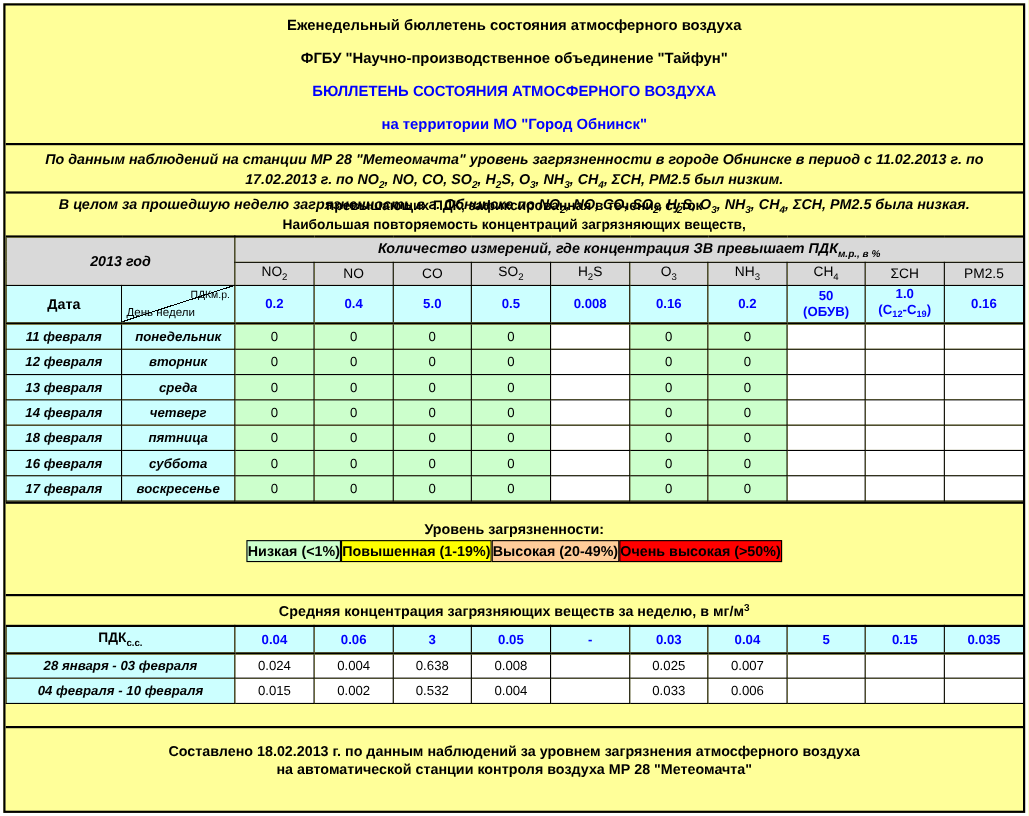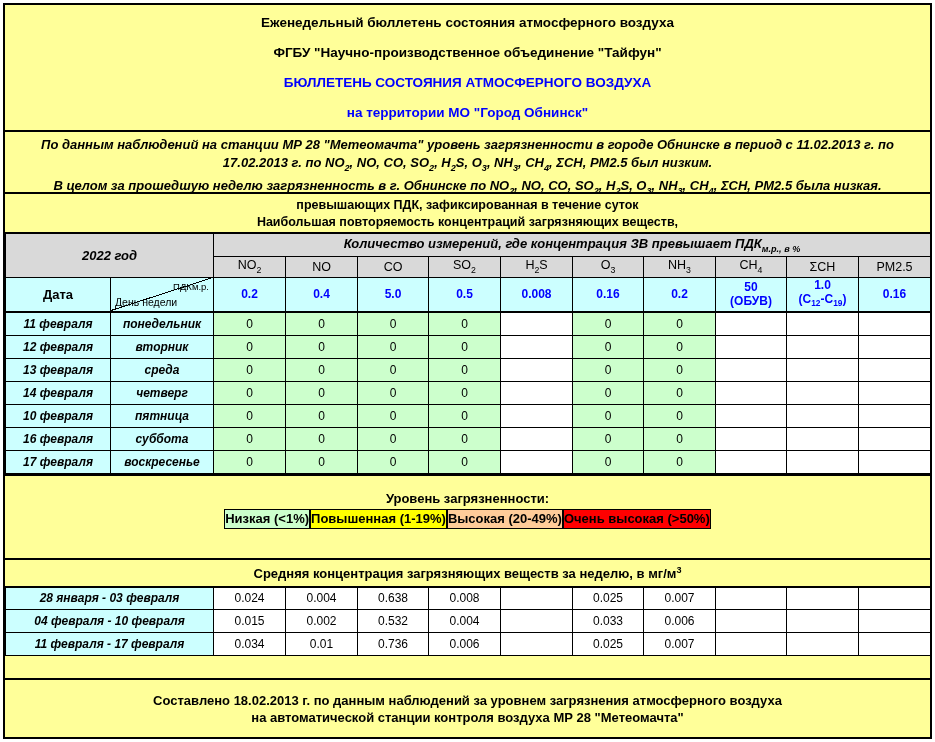--- a/index.html
+++ b/index.html
@@ -7,21 +7,21 @@
   body { font-family: "Liberation Sans", sans-serif; background: #ffffff; position: relative; }
   .page { position: absolute; left: 3px; top: 3px; width: 929px; height: 736px;
           border: 2px solid #000; background: #FFFF99; overflow: hidden; }
 
   
   .sec-header { height: 125px; padding-top: 10px; text-align: center; border-radius: 26px; }
   .h-line { font-weight: bold; font-size: 13.5px; margin-bottom: 15px; color: #000; }
   .h-line.blue { color: #0000FF; }
 
   
-  .sec-obs { height: 62px; border-top: 2px solid #000; text-align: center;
+  .sec-obs { height: 44px; border-top: 2px solid #000; text-align: center;
              font-style: italic; font-weight: bold; font-size: 13px; line-height: 18px;
              padding: 4px 8px 0; }
 
   
   .sec-freq { height: 40px; border-top: 2px solid #000; text-align: center;
               font-weight: bold; font-size: 12.5px; line-height: 17px; padding-top: 3px; }
 
   
   .tbl { border-collapse: collapse; table-layout: fixed; width: 925px; }
   .tbl td { border: 1px solid #000; text-align: center; vertical-align: middle;
@@ -105,21 +105,21 @@
         <col style="width: 72px;">
         <col style="width: 72px;">
         <col style="width: 71px;">
         <col style="width: 72px;">
         <col style="width: 71px;">
         <col style="width: 72px;">
         <col style="width: 72px;">
       </colgroup>
     <tbody id="mt-body">
       <tr class="r-h1">
-        <td class="c-year" colspan="2" rowspan="2">2022 год</td>
+        <td class="c-year" colspan="2" rowspan="2">2013 год</td>
         <td class="c-meas" colspan="10">Количество измерений, где концентрация ЗВ превышает ПДК<sub>м.р., в %</sub></td>
       </tr>
       <tr class="r-subst" id="mt-substances">
           <td class="c-subst">NO<sub>2</sub></td>
           <td class="c-subst">NO</td>
           <td class="c-subst">CO</td>
           <td class="c-subst">SO<sub>2</sub></td>
           <td class="c-subst">H<sub>2</sub>S</td>
           <td class="c-subst">O<sub>3</sub></td>
           <td class="c-subst">NH<sub>3</sub></td>
@@ -195,21 +195,21 @@
           <td class="c-val green">0</td>
           <td class="c-val green">0</td>
           <td class="c-val"></td>
           <td class="c-val green">0</td>
           <td class="c-val green">0</td>
           <td class="c-val"></td>
           <td class="c-val"></td>
           <td class="c-val"></td>
         </tr>
         <tr class="r-data">
-          <td class="c-date">10 февраля</td>
+          <td class="c-date">18 февраля</td>
           <td class="c-day">пятница</td>
           <td class="c-val green">0</td>
           <td class="c-val green">0</td>
           <td class="c-val green">0</td>
           <td class="c-val green">0</td>
           <td class="c-val"></td>
           <td class="c-val green">0</td>
           <td class="c-val green">0</td>
           <td class="c-val"></td>
           <td class="c-val"></td>
@@ -266,20 +266,33 @@
           <col style="width: 71px;">
           <col style="width: 72px;">
           <col style="width: 72px;">
           <col style="width: 71px;">
           <col style="width: 72px;">
           <col style="width: 71px;">
           <col style="width: 72px;">
           <col style="width: 72px;">
         </colgroup>
       <tbody id="avg-body">
+        <tr class="r-pdks" id="avg-pdk">
+          <td class="c-avg-label">ПДК<sub>с.с.</sub></td>
+        <td class="c-avgpdk">0.04</td>
+            <td class="c-avgpdk">0.06</td>
+            <td class="c-avgpdk">3</td>
+            <td class="c-avgpdk">0.05</td>
+            <td class="c-avgpdk">-</td>
+            <td class="c-avgpdk">0.03</td>
+            <td class="c-avgpdk">0.04</td>
+            <td class="c-avgpdk">5</td>
+            <td class="c-avgpdk">0.15</td>
+            <td class="c-avgpdk">0.035</td>
+          </tr>
       <tr class="r-avgdata">
             <td class="c-period">28 января - 03 февраля</td>
             <td class="c-avgval">0.024</td>
             <td class="c-avgval">0.004</td>
             <td class="c-avgval">0.638</td>
             <td class="c-avgval">0.008</td>
             <td class="c-avgval"></td>
             <td class="c-avgval">0.025</td>
             <td class="c-avgval">0.007</td>
             <td class="c-avgval"></td>
@@ -292,33 +305,20 @@
             <td class="c-avgval">0.002</td>
             <td class="c-avgval">0.532</td>
             <td class="c-avgval">0.004</td>
             <td class="c-avgval"></td>
             <td class="c-avgval">0.033</td>
             <td class="c-avgval">0.006</td>
             <td class="c-avgval"></td>
             <td class="c-avgval"></td>
             <td class="c-avgval"></td>
           </tr>
-          <tr class="r-avgdata">
-            <td class="c-period">11 февраля - 17 февраля</td>
-            <td class="c-avgval">0.034</td>
-            <td class="c-avgval">0.01</td>
-            <td class="c-avgval">0.736</td>
-            <td class="c-avgval">0.006</td>
-            <td class="c-avgval"></td>
-            <td class="c-avgval">0.025</td>
-            <td class="c-avgval">0.007</td>
-            <td class="c-avgval"></td>
-            <td class="c-avgval"></td>
-            <td class="c-avgval"></td>
-          </tr>
         </tbody>
     </table>
   </div>
 
   <div class="sec-footer">
     <div>Составлено 18.02.2013 г. по данным наблюдений за уровнем загрязнения атмосферного воздуха</div>
     <div>на автоматической станции контроля воздуха МР 28 "Метеомачта"</div>
   </div>
 
 </div>

